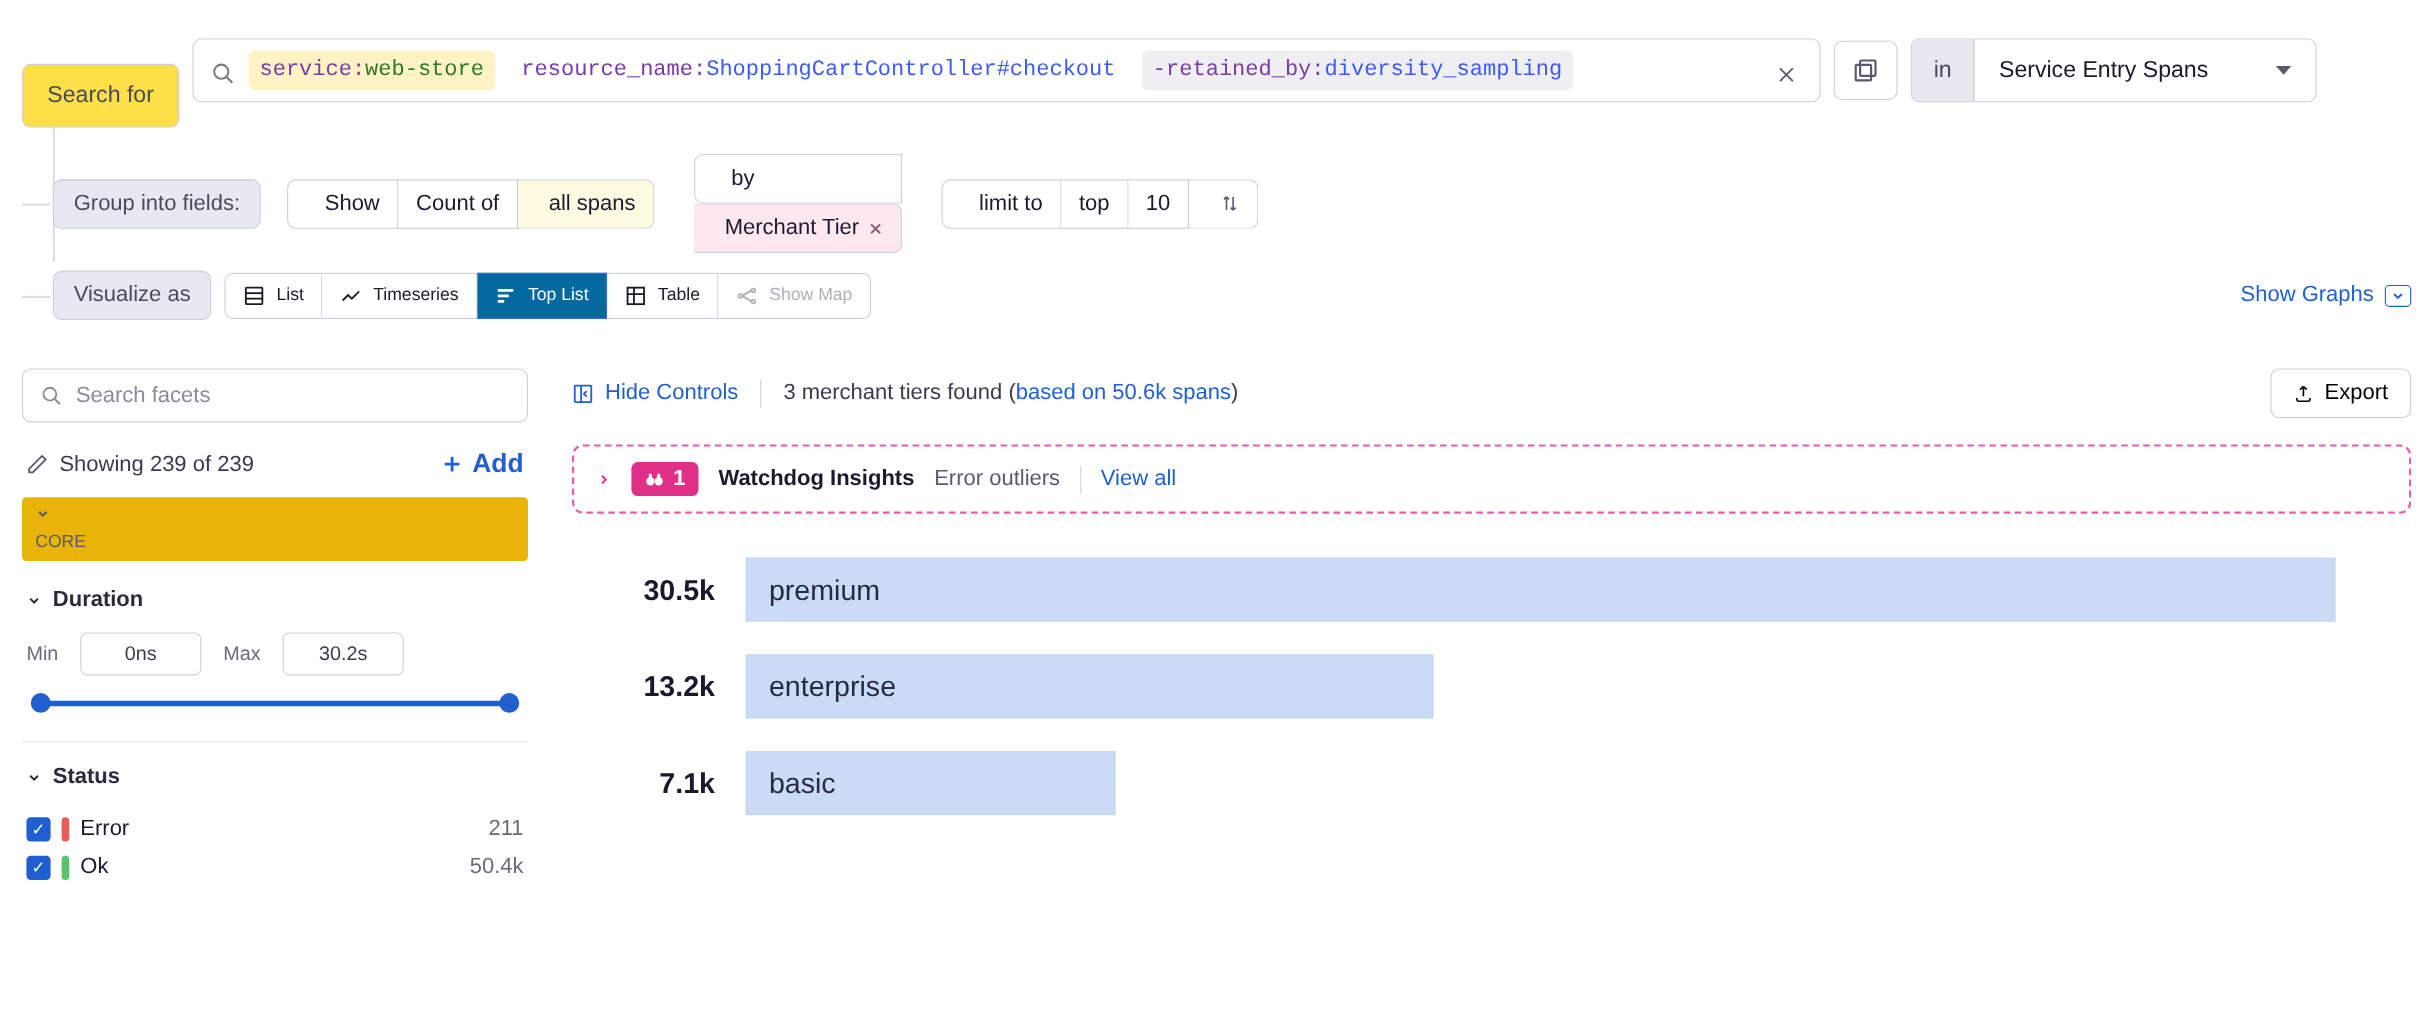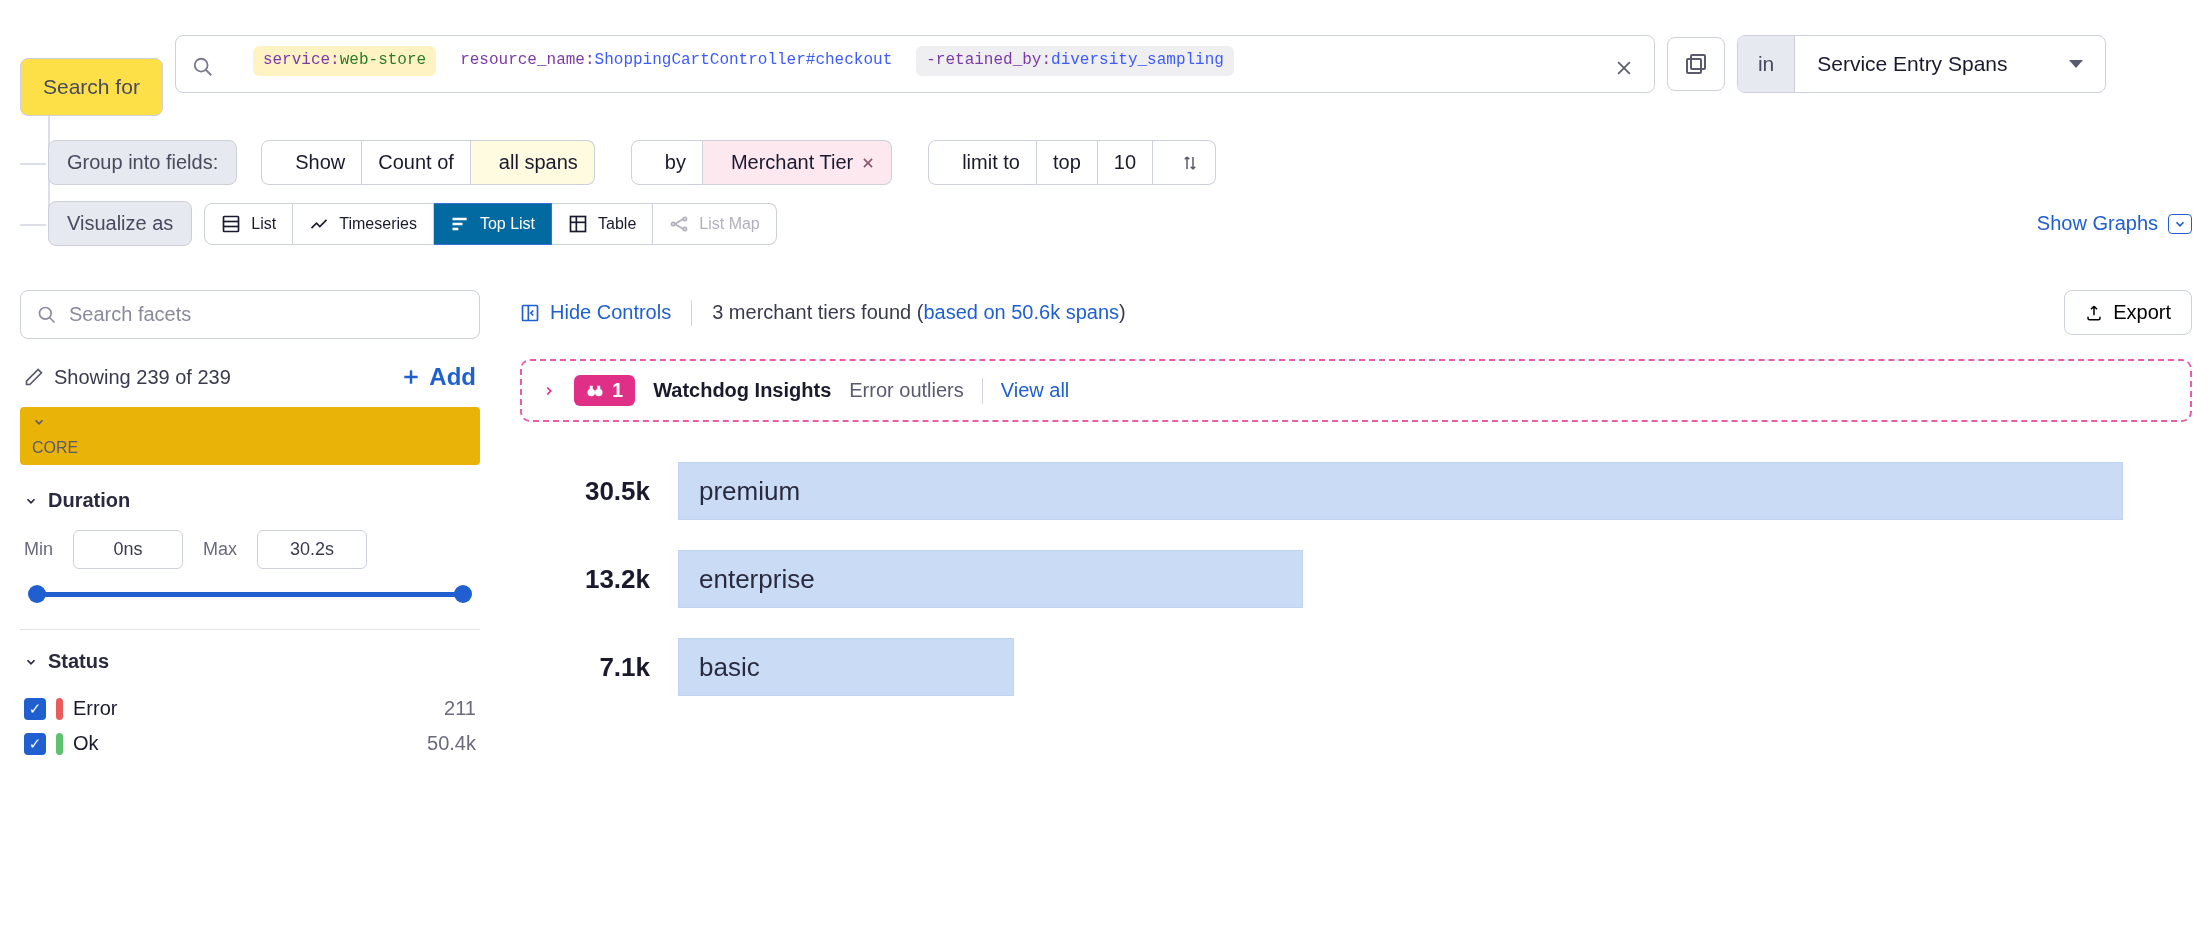--- a/index.html
+++ b/index.html
@@ -3,21 +3,21 @@
 <meta charset="utf-8">
 <style>
   * { box-sizing: border-box; margin: 0; padding: 0; }
   body { font-family: -apple-system, BlinkMacSystemFont, "Segoe UI", Helvetica, Arial, sans-serif; font-size: 14px; color: #1a1a2e; background: #fff; padding: 12px 20px; width: 2212px; }
   
   
   .top-row { display: flex; align-items: center; gap: 12px; margin-bottom: 24px; position: relative; }
   .search-for-btn { background: #fde047; border: 1px solid #ccd0da; border-radius: 8px; padding: 16px 22px; font-size: 21px; color: #4a4a5e; cursor: pointer; margin-top: 46px; }
   .search-box { flex: 0 0 auto; width: 1480px; border: 1px solid #ccd0da; border-radius: 8px; padding: 10px 16px; display: flex; align-items: flex-start; gap: 12px; background: #fff; }
   .search-icon { color: #7a7a8c; flex-shrink: 0; margin-top: 10px; }
-  .search-tokens { flex: 1; display: flex; flex-wrap: wrap; gap: 10px 14px; align-items: flex-end; font-family: "SFMono-Regular", Consolas, "Liberation Mono", Menlo, monospace; font-size: 16px; line-height: 1.6; margin-left: 27px; }
+  .search-tokens { flex: 1; display: flex; flex-wrap: wrap; gap: 10px 14px; align-items: flex-end; font-family: "SFMono-Regular", Consolas, "Liberation Mono", Menlo, monospace; font-size: 20px; line-height: 1.6; }
   .token { padding: 2px 10px; border-radius: 6px; white-space: nowrap; }
   .token-yellow { background: #fff3c4; }
   .token-plain { background: transparent; }
   .token-gray { background: #efeff2; }
   .tk-key { color: #7a3aa8; }
   .tk-colon { color: #7a3aa8; }
   .tk-val { color: #3d5afe; }
   .tk-val-green { color: #2b7a2b; }
   .clear-x { color: #5a5a6e; font-size: 22px; cursor: pointer; padding: 4px; margin-top: 8px; }
   .stack-btn { border: 1px solid #ccd0da; border-radius: 8px; padding: 14px 16px; background: #fff; cursor: pointer; color: #5a5a6e; }
@@ -150,21 +150,21 @@
   <div class="tree-line" style="height: 122px;"></div>
 
   <div class="branch">
     <div class="label-pill">Group into fields:</div>
     <div style="display:flex;">
       <div class="seg seg-first">Show</div>
       <div class="seg">Count of</div>
       <div class="seg seg-last seg-highlight-yellow">all spans</div>
     </div>
     <div class="spacer"></div>
-    <div style="display:flex;">
+    <div style="display:flex;flex-direction:column;">
       <div class="seg seg-first">by</div>
       <div class="seg seg-last seg-highlight-pink">
         <span>Merchant Tier</span>
         <span class="close-tag">
           <svg width="14" height="14" viewBox="0 0 24 24" fill="none" stroke="currentColor" stroke-width="3">
               <line x1="5" y1="5" x2="19" y2="19"></line>
               <line x1="19" y1="5" x2="5" y2="19"></line>
             </svg>
         </span>
       </div>
@@ -228,21 +228,21 @@
       <div class="viz-seg seg-last disabled">
         <span class="viz-icon">
           <svg width="20" height="20" viewBox="0 0 24 24" fill="none" stroke="currentColor" stroke-width="2">
               <circle cx="5" cy="12" r="2"></circle>
               <circle cx="19" cy="6" r="2"></circle>
               <circle cx="19" cy="18" r="2"></circle>
               <line x1="7" y1="12" x2="17" y2="6"></line>
               <line x1="7" y1="12" x2="17" y2="18"></line>
             </svg>
         </span>
-        <span>List Map</span>
+        <span>Show Map</span>
       </div>
     </div>
     <div class="show-graphs">
       <span>Show Graphs</span>
       <span class="sg-box">
         <svg width="14" height="14" viewBox="0 0 24 24" fill="none" stroke="currentColor" stroke-width="3">
             <polyline points="6,9 12,15 18,9"></polyline>
           </svg>
       </span>
     </div>

